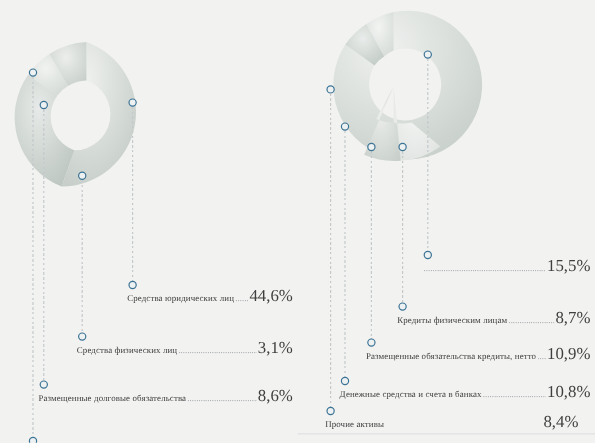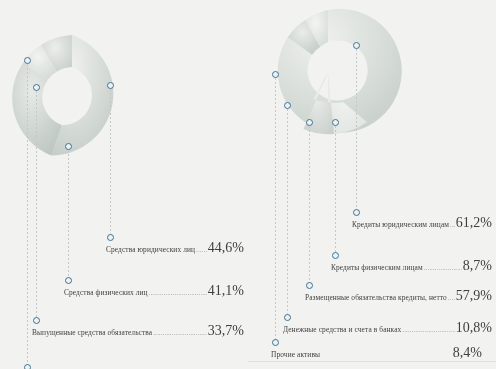--- a/index.html
+++ b/index.html
@@ -90,26 +90,26 @@
 
     <div class="legend">
       <div class="row" style="top:215px;padding-left:106px;padding-right:4px;">
         <span class="lbl">Средства юридических лиц</span>
         <span class="dots">....................................................................................</span>
         <span class="val">44,6%</span>
       </div>
       <div class="row" style="top:258px;padding-left:64px;padding-right:4px;text-align:center;">
         <span class="lbl">Средства физических лиц</span>
         <span class="dots">........................................................................................................................................................................</span>
-        <span class="val">41,1%</span>
+        <span class="val">3,1%</span>
       </div>
       <div class="row" style="top:298px;padding-left:32px;padding-right:4px;">
-        <span class="lbl">Выпущенные средства обязательства</span>
+        <span class="lbl">Размещенные долговые обязательства</span>
         <span class="dots">..................................................................................................................................................................................................................</span>
-        <span class="val">33,7%</span>
+        <span class="val">8,6%</span>
       </div>
       <div class="row plain" style="top:345px;padding-left:23px;padding-right:14px;">
         <span class="dots"></span>
         <span class="val">5,7%</span>
       </div>
     </div>
 
     <div class="baseline" style="top:361px;"></div>
   </div>
 
@@ -164,33 +164,32 @@
     <div class="marker" style="left:23.5px;top:71px;"></div>
 
     <div class="marker" style="left:104.5px;top:209px;"></div>
     <div class="marker" style="left:83.5px;top:252px;"></div>
     <div class="marker" style="left:57.5px;top:282px;"></div>
     <div class="marker" style="left:35.5px;top:314px;"></div>
     <div class="marker" style="left:23.5px;top:339px;"></div>
 
     <div class="legend">
       <div class="row" style="top:215px;padding-left:104px;padding-right:4px;">
-        <span class="lbl">Кредиты юридическим лицам</span>
         <span class="dots">........................................................................</span>
-        <span class="val">61,2%</span>
+        <span class="val">15,5%</span>
       </div>
       <div class="row" style="top:258px;padding-left:83px;padding-right:4px;justify-content:center;">
         <span class="lbl">Кредиты физическим лицам</span>
         <span class="dots">..................................................................................................................................................................</span>
         <span class="val">8,7%</span>
       </div>
       <div class="row" style="top:288px;padding-left:57px;padding-right:4px;">
         <span class="lbl">Размещенные обязательства кредиты, нетто</span>
         <span class="dots">........................................................................</span>
-        <span class="val">57,9%</span>
+        <span class="val">10,9%</span>
       </div>
       <div class="row" style="top:320px;padding-left:35px;padding-right:4px;">
         <span class="lbl">Денежные средства и счета в банках</span>
         <span class="dots">..................................................................................................................................................................................................................</span>
         <span class="val">10,8%</span>
       </div>
       <div class="row plain" style="top:345px;padding-left:23px;padding-right:14px;">
         <span class="lbl">Прочие активы</span>
         <span class="dots"></span>
         <span class="val">8,4%</span>

